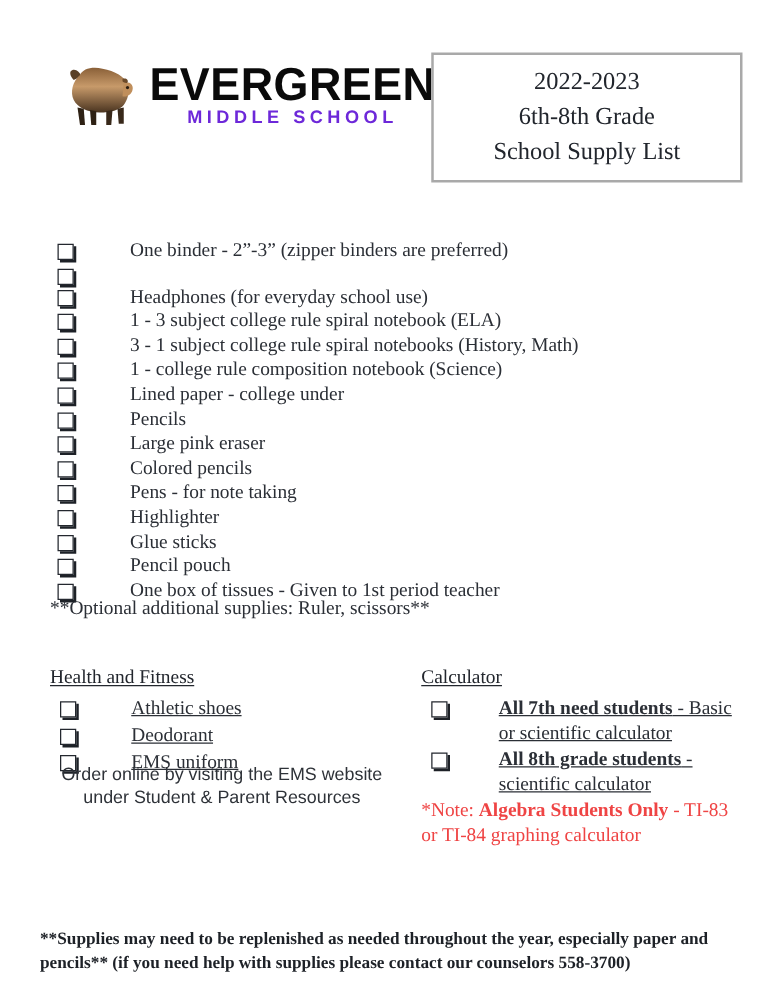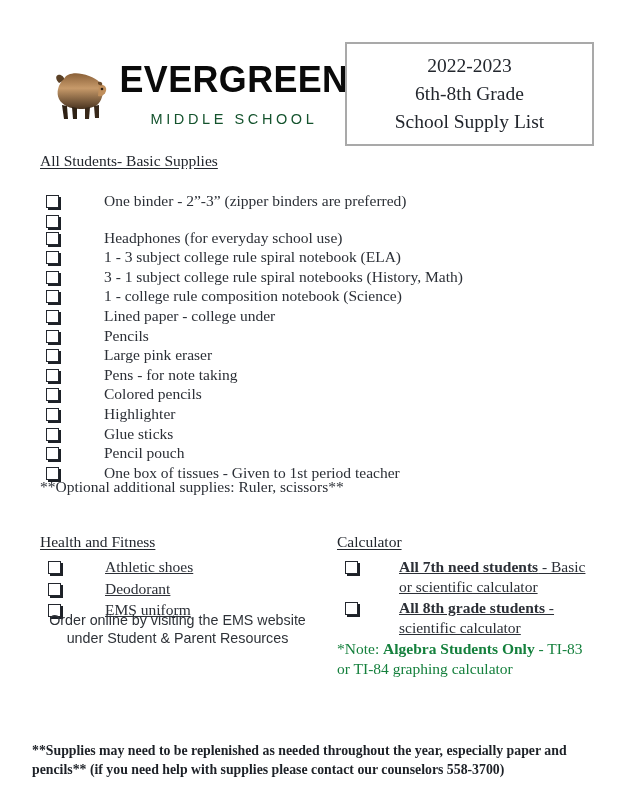--- a/index.html
+++ b/index.html
@@ -24,21 +24,21 @@
 
   
   .header {
     position: absolute;
     left: 0; top: 0;
     width: 619px; height: 150px;
   }
 
   .logo-block {
     position: absolute;
-    left: 52px; top: 62px;
+    left: 52px; top: 50px;
     display: flex;
     align-items: center;
     justify-content: center;
   }
   .bear-icon {
     width: 56px; height: 52px;
     flex: 0 0 auto;
     margin-right: 8px;
   }
   .wordmark {
@@ -52,25 +52,25 @@
     font-size: 37px;
     line-height: 0.98;
     letter-spacing: 0.4px;
     color: #0a0a0a;
     transform: scaleX(0.97);
     transform-origin: center;
     white-space: nowrap;
   }
   .wordmark-sub {
     font-family: "Liberation Sans", "DejaVu Sans", sans-serif;
-    font-weight: 400;
+    font-weight: 700;
     font-size: 14.5px;
     letter-spacing: 3.6px;
-    color: #14532d;
-    margin-top: 13px;
+    color: #6d28d9;
+    margin-top: 0;
     white-space: nowrap;
   }
 
   .title-box {
     position: absolute;
     left: 345px; top: 42px;
     width: 245px; height: 100px;
     border: 2px solid #a9a9a9;
     background: #ffffff;
     display: flex;
@@ -174,21 +174,21 @@
     color: #2e3238;
   }
   #order-note span { display: block; }
 
   #calc-note {
     position: absolute;
     left: 337px; top: 639px;
     width: 250px;
     font-size: 15.5px;
     line-height: 19.6px;
-    color: #15803d;
+    color: #ef4444;
   }
 
   
   #footer-note {
     position: absolute;
     left: 32px; top: 742px;
     width: 556px;
     font-size: 13.8px;
     line-height: 18.5px;
     font-weight: 700;
@@ -230,21 +230,20 @@
     </div>
 
     <div class="title-box">
       <div class="title-line">2022-2023</div>
       <div class="title-line">6th-8th Grade</div>
       <div class="title-line">School Supply List</div>
     </div>
 
   </div>
 
-  <div class="section-heading" id="basic-heading">All Students- Basic Supplies</div>
 
   <ul class="check-list" id="basic-list">
       <li class="check-item">
         <span class="cbox"></span>
         <span class="ctext">One binder - 2”-3” (zipper binders are preferred)</span>
       </li>
       <li class="check-item">
         <span class="cbox"></span>
       </li>
       <li class="check-item">
@@ -270,25 +269,25 @@
       <li class="check-item">
         <span class="cbox"></span>
         <span class="ctext">Pencils</span>
       </li>
       <li class="check-item">
         <span class="cbox"></span>
         <span class="ctext">Large pink eraser</span>
       </li>
       <li class="check-item">
         <span class="cbox"></span>
+        <span class="ctext">Colored pencils</span>
+      </li>
+      <li class="check-item">
+        <span class="cbox"></span>
         <span class="ctext">Pens - for note taking</span>
-      </li>
-      <li class="check-item">
-        <span class="cbox"></span>
-        <span class="ctext">Colored pencils</span>
       </li>
       <li class="check-item">
         <span class="cbox"></span>
         <span class="ctext">Highlighter</span>
       </li>
       <li class="check-item">
         <span class="cbox"></span>
         <span class="ctext">Glue sticks</span>
       </li>
       <li class="check-item">

